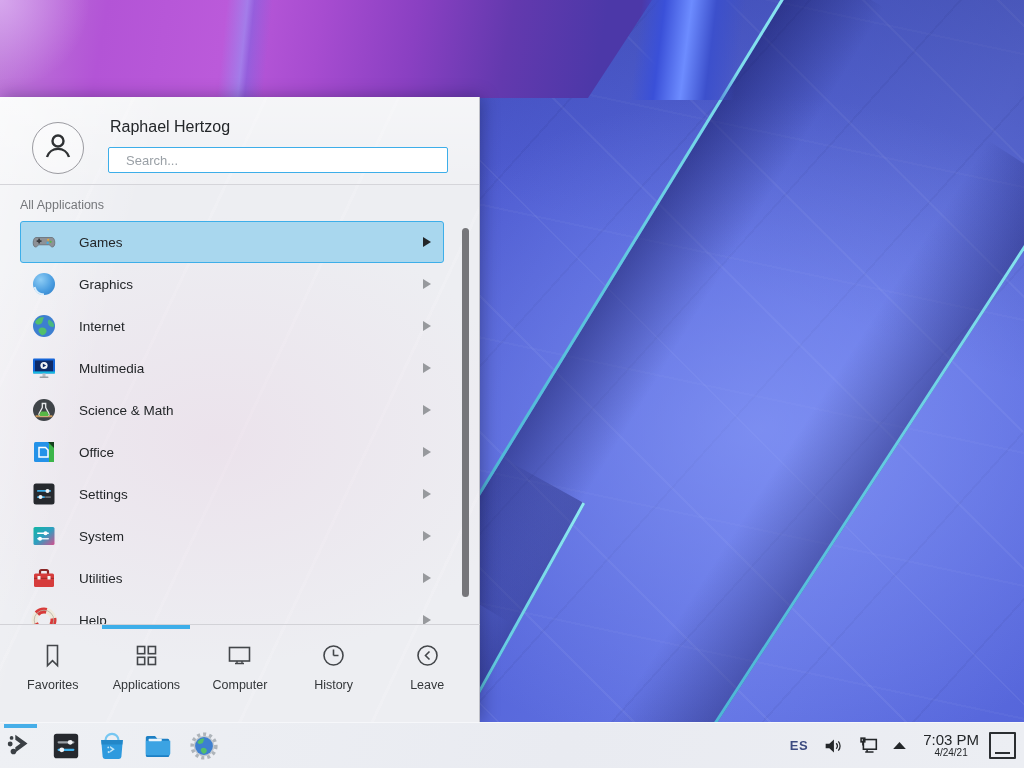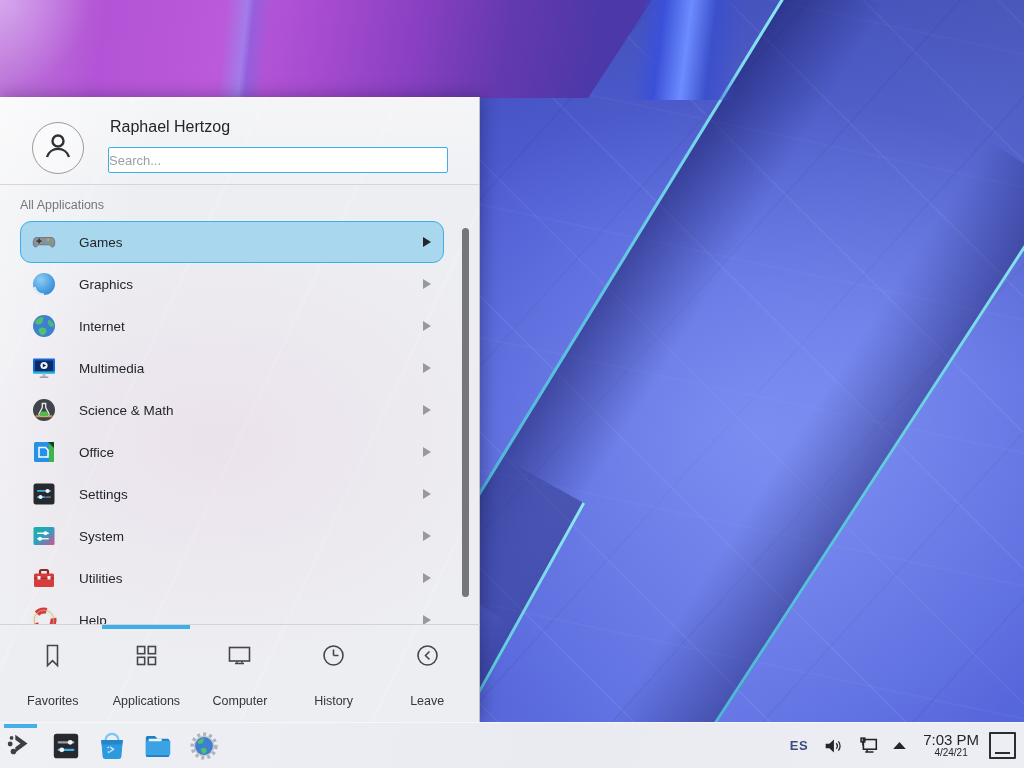--- a/index.html
+++ b/index.html
@@ -49,39 +49,39 @@
       #edeef2;
     box-shadow:2px 0 16px rgba(10,10,40,0.35); border-right:1px solid #bdbec6; }
   .lh-header { position:absolute; left:0; top:0; width:100%; height:88px;
     background:linear-gradient(180deg, rgba(255,255,255,0.45), rgba(255,255,255,0.15));
     border-bottom:1px solid #d5d5da; }
   .avatar { position:absolute; left:32px; top:25px; width:52px; height:52px; border-radius:50%;
     border:1px solid #9b9ba1; background:rgba(255,255,255,0.35); display:flex; align-items:center; justify-content:center; }
   .user-name { position:absolute; left:110px; top:21px; font-size:16px; color:#232629; }
   .search-box { position:absolute; left:108px; top:50px; width:340px; height:26px;
     border:1px solid #3daee9; border-radius:2px; background:#ffffff; font-size:13px; color:#232629;
-    padding:0 0; outline:none; font-family:"Liberation Sans", sans-serif; }
+    padding:0 17px; outline:none; font-family:"Liberation Sans", sans-serif; }
   .search-box::placeholder { color:#9aa0a6; }
   .section-label { position:absolute; left:20px; top:101px; font-size:12.5px; color:#75777b; }
 
   .app-list { position:absolute; left:0; top:124px; width:480px; height:403px; overflow:hidden; }
   .app-row { position:relative; width:424px; height:42px; margin-left:20px; display:flex; align-items:center;
     border:1px solid transparent; border-radius:3px; }
-  .app-row.selected { background:#a9d7ee; border-color:#3daee9;border-radius:11px; }
+  .app-row.selected { background:#a9d7ee; border-color:#3daee9; }
   .row-icon { width:26px; height:26px; margin-left:10px; flex:0 0 26px; }
   .row-label { margin-left:22px; font-size:13.5px; color:#232629; flex:1; }
   .row-arrow { width:8px; height:10px; margin-right:12px; }
   .row-arrow svg { display:block; }
 
   .scrollbar-track { position:absolute; right:10px; top:131px; width:7px; height:466px; }
   .scrollbar-thumb { position:absolute; top:0; width:7px; height:369px; border-radius:3.5px; background:#76767a; }
 
   .tabbar { position:absolute; left:0; top:527px; width:480px; height:98px; border-top:1px solid #d2d2d7;
     display:flex; padding:0 6px; }
-  .tab { position:relative; flex:1; display:flex; flex-direction:column; align-items:center; justify-content:flex-start; padding-top:17px;gap:16px; }
+  .tab { position:relative; flex:1; display:flex; flex-direction:column; align-items:center; justify-content:flex-start; padding-top:17px; }
   .tab-indicator { position:absolute; top:0; left:50%; transform:translateX(-50%); width:88px; height:4px; background:#3daee9; }
   .tab-icon { width:27px; height:27px; }
   .tab-label { margin-top:9px; font-size:12.5px; color:#34373a; }
 
   
   .taskbar { position:absolute; left:0; bottom:0; width:1024px; height:46px;
     background:linear-gradient(105deg, #eef0f4 0%, #e9ebf1 55%, #eceef3 100%);
     border-top:1px solid #f6f7fa; display:flex; align-items:center; }
   .tb-launcher { position:relative; width:40px; height:46px; display:flex; align-items:center; justify-content:center; }
   .tb-active-line { position:absolute; top:1px; left:4px; width:33px; height:4px; background:#46aee8; }

